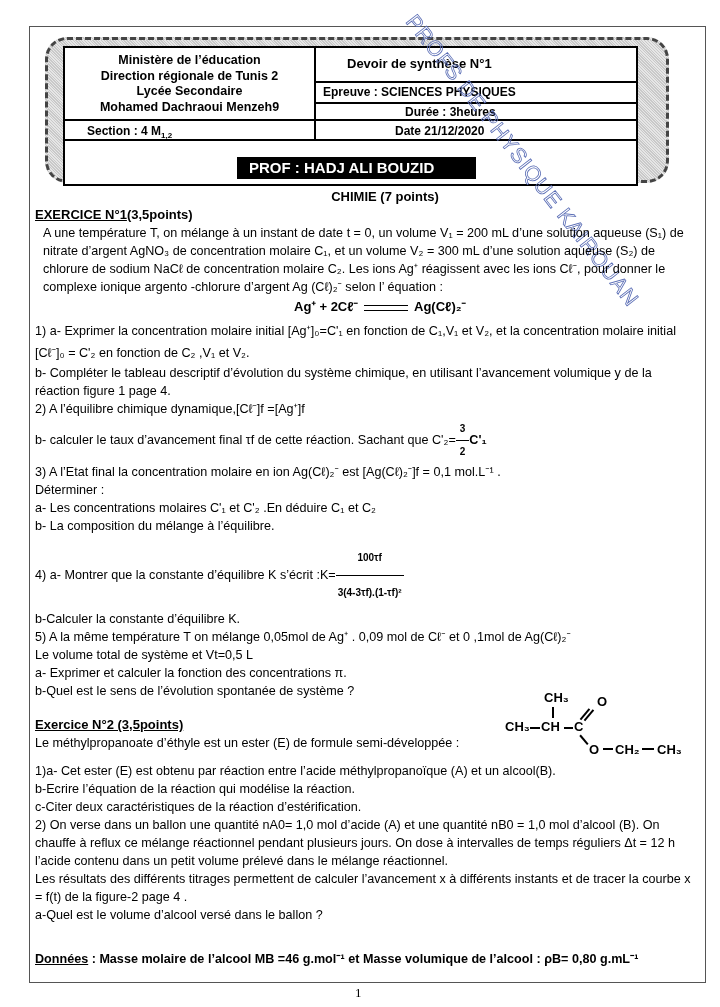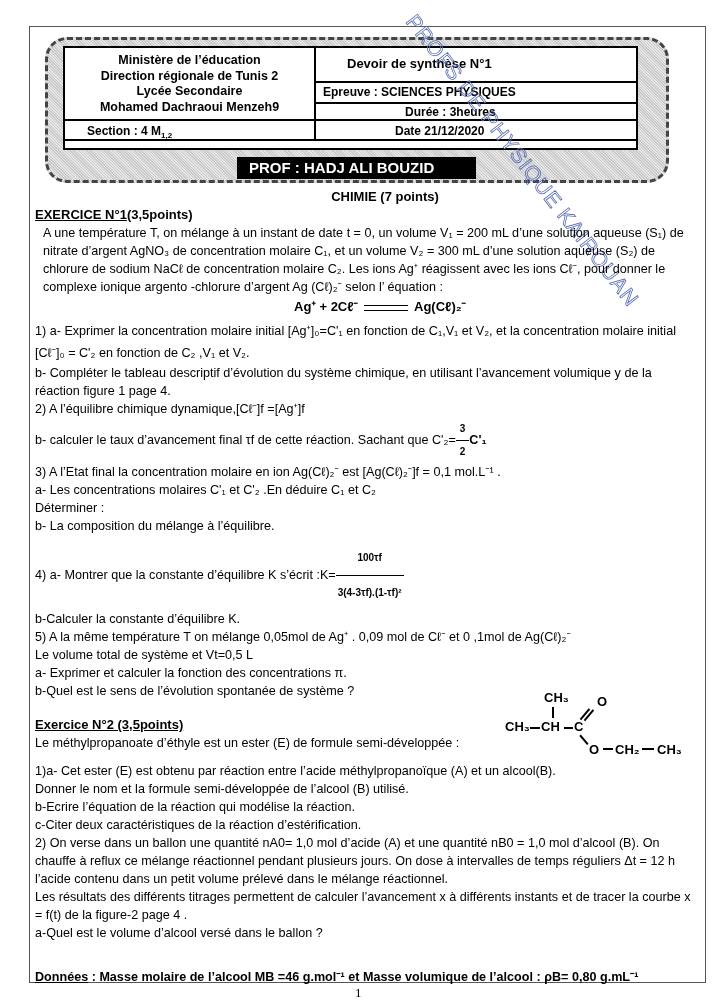--- a/index.html
+++ b/index.html
@@ -3,21 +3,21 @@
 <meta charset="utf-8">
 <style>
   html, body { margin:0; padding:0; background:#ffffff; }
   body { width:720px; height:1007px; position:relative; overflow:hidden;
          font-family:"Liberation Sans", sans-serif; color:#000; }
   .page-frame { position:absolute; left:29px; top:26px; width:677px; height:957px;
                 border:1px solid #555; box-sizing:border-box; }
   .deco-frame { position:absolute; left:45px; top:37px; width:624px; height:146px;
                 border:3px dashed #444; border-radius:22px; box-sizing:border-box;
                 background: repeating-linear-gradient(45deg,#c9c9c9 0 1px,#e6e6e6 1px 2px); }
-  .hdr { position:absolute; left:63px; top:46px; width:575px; height:104px;
+  .hdr { position:absolute; left:63px; top:46px; width:575px; height:140px;
          border:2px solid #000; box-sizing:border-box; background:#fff; }
   .hdr .vline { position:absolute; left:249px; top:0; width:2px; height:93px; background:#000; }
   .hdr .hl { position:absolute; height:2px; background:#000; }
   .hdr .cell { position:absolute; font-weight:bold; font-size:12.5px; }
   .hdr .left-block { left:0; top:5px; width:249px; text-align:center; line-height:15.5px; }
   .prof { position:absolute; left:172px; top:109px; width:239px; height:22px; background:#000;
           color:#fff; font-weight:bold; font-size:15px; line-height:22px; padding-left:12px; box-sizing:border-box; }
   .watermark { position:absolute; left:420px; top:10px; transform-origin:0 0; transform:rotate(52deg);
                font-size:21px; letter-spacing:1px; color:transparent; -webkit-text-stroke:0.8px #5a6db5;
                white-space:nowrap; pointer-events:none; font-family:"Liberation Sans", sans-serif; }
@@ -74,35 +74,34 @@
   <div class="exh"><u>EXERCICE N°1</u><span>(3,5points)</span></div>
   <p class="ind">A une température T, on mélange à un instant de date t = 0, un volume V₁ = 200 mL d’une solution aqueuse (S₁) de nitrate d’argent AgNO₃ de concentration molaire C₁, et un volume V₂ = 300 mL d’une solution aqueuse (S₂) de chlorure de sodium NaCℓ de concentration molaire C₂. Les ions Ag⁺ réagissent avec les ions Cℓ⁻, pour donner le complexe ionique argento -chlorure d’argent Ag (Cℓ)₂⁻ selon l’ équation :</p>
   <div class="eq">
     <span>Ag⁺ + 2Cℓ⁻</span><span class="arrow"></span><span>Ag(Cℓ)₂⁻</span>
   </div>
   <p style="line-height:22px;">1) a- Exprimer la concentration molaire initial [Ag⁺]₀=C'₁ en fonction de C₁,V₁  et  V₂, et la concentration molaire initial [Cℓ⁻]₀ = C'₂  en fonction de C₂ ,V₁  et  V₂.</p>
   <p>b- Compléter le tableau descriptif d’évolution du système chimique, en utilisant l’avancement volumique y de la réaction figure 1 page 4.</p>
   <p>2) A l’équilibre chimique dynamique,[Cℓ⁻]f =[Ag⁺]f</p>
   <p style="line-height:22px;"><span>b- calculer  le taux d’avancement final τf de cette réaction. Sachant que C'₂=</span><span class="frac"><span class="num">3</span><span class="den">2</span></span><b>C'₁</b></p>
   <p>3) A l’Etat final la concentration molaire en ion Ag(Cℓ)₂⁻  est [Ag(Cℓ)₂⁻]f = 0,1 mol.L⁻¹ .</p>
+  <p>Déterminer :</p>
   <p>a- Les concentrations molaires C'₁  et C'₂ .En déduire C₁ et C₂</p>
-  <p>Déterminer :</p>
   <p>b- La composition du mélange à l’équilibre.</p>
   <p style="margin-top:6px;line-height:34px;"><span>4) a- Montrer que la constante d’équilibre K s’écrit :K=</span><span class="frac" style="font-size:10px;"><span class="num">100τf</span><span class="den">3(4-3τf).(1-τf)²</span></span></p>
   <p>b-Calculer la constante d’équilibre  K.</p>
   <p>5) A la même température T  on mélange 0,05mol de Ag⁺ . 0,09 mol de Cℓ⁻ et 0 ,1mol de Ag(Cℓ)₂⁻</p>
   <p>Le volume total de système et Vt=0,5 L</p>
   <p>a- Exprimer et calculer la fonction des concentrations π.</p>
   <p>b-Quel est le sens de l’évolution spontanée de système ?</p>
   <div style="height:16px;"></div>
   <div class="exh"><u>Exercice N°2 (3,5points)</u></div>
   <p>Le méthylpropanoate d’éthyle est un ester (E) de formule semi-développée :</p>
   <div style="height:10px;"></div>
   <p>1)a- Cet ester (E) est obtenu par réaction entre l’acide méthylpropanoïque (A) et un alcool(B).</p>
-  <p>Donner le nom et la formule semi-développée de l’alcool (B)  utilisé.</p>
   <p>b-Ecrire l’équation de la réaction qui modélise la réaction.</p>
   <p>c-Citer deux caractéristiques de la réaction d’estérification.</p>
   <p>2) On verse dans un ballon une quantité nA0= 1,0 mol d’acide (A) et  une quantité  nB0 = 1,0 mol d’alcool (B). On chauffe à reflux ce mélange réactionnel pendant plusieurs jours. On dose à intervalles de temps réguliers Δt = 12 h l’acide contenu dans un petit volume prélevé dans le mélange réactionnel.</p>
   <p>Les résultats des différents titrages permettent de calculer l’avancement x  à différents instants et de tracer la courbe x = f(t) de la figure-2 page 4 .</p>
   <p>a-Quel est le volume d’alcool versé dans le ballon ?</p>
   <p style="font-weight:bold;margin-top:26px;"><u>Données</u><span> : Masse molaire de l’alcool MB =46 g.mol⁻¹ et Masse volumique de l’alcool : ρB= 0,80 g.mL⁻¹</span></p>
 </div>
 
 <div class="mol">
   <span style="left:39px;top:0;">CH₃</span>

